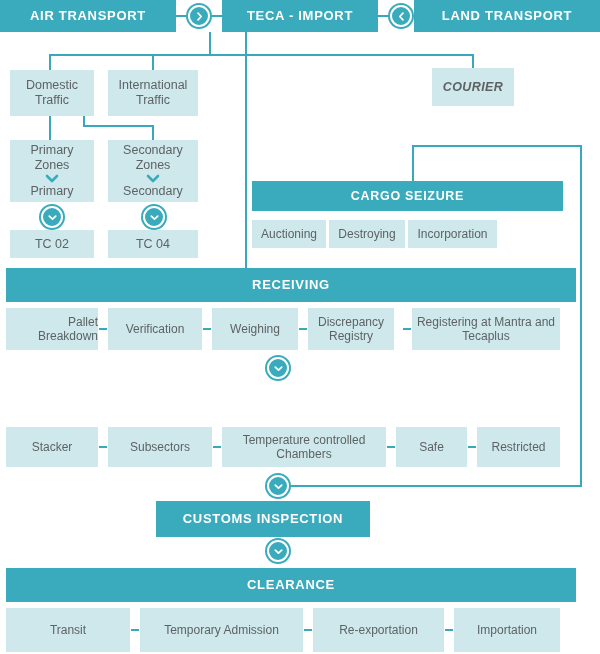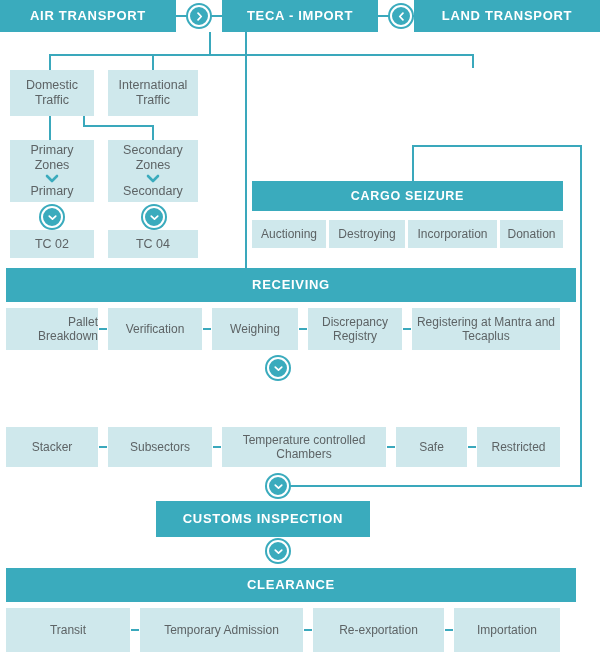--- a/index.html
+++ b/index.html
@@ -92,20 +92,23 @@
   <div class="ln" style="left:152px;top:54px;width:2px;height:16px;"></div>
 
   <div class="ln" style="left:472px;top:54px;width:2px;height:14px;"></div>
 
   <div class="box lite" style="left:10px;top:70px;width:84px;height:46px;">
     <span>Domestic Traffic</span>
   </div>
   <div class="box lite" style="left:108px;top:70px;width:90px;height:46px;">
     <span>International Traffic</span>
   </div>
+  <div class="box lite ital" style="left:432px;top:68px;width:82px;height:38px;">
+    <span>COURIER</span>
+  </div>
 
   <div class="ln" style="left:49px;top:116px;width:2px;height:24px;"></div>
 
   <div class="ln" style="left:83px;top:116px;width:2px;height:10px;"></div>
   <div class="ln" style="left:83px;top:125px;width:70px;height:2px;"></div>
   <div class="ln" style="left:152px;top:125px;width:2px;height:15px;"></div>
 
   <div class="box lite zone" style="left:10px;top:140px;width:84px;height:62px;">
     <span>Primary</span>
     <span>Zones</span>
@@ -155,41 +158,38 @@
   </div>
   <div class="box sub" style="left:252px;top:220px;width:74px;height:28px;">
     <span>Auctioning</span>
   </div>
   <div class="box sub" style="left:329px;top:220px;width:76px;height:28px;">
     <span>Destroying</span>
   </div>
   <div class="box sub" style="left:408px;top:220px;width:89px;height:28px;">
     <span>Incorporation</span>
   </div>
-  <div class="box sub" style="left:500px;top:220px;width:63px;height:28px;">
-    <span>Donation</span>
-  </div>
 
   <div class="box hdr" style="left:6px;top:268px;width:570px;height:34px;">
     <span>RECEIVING</span>
   </div>
 
   <div class="box sub" style="left:6px;top:308px;width:92px;height:42px;text-align:right;">
     <span>Pallet Breakdown</span>
   </div>
   <div class="dash" style="left:99px;top:328px;width:8px;"></div>
   <div class="box sub" style="left:108px;top:308px;width:94px;height:42px;">
     <span>Verification</span>
   </div>
   <div class="dash" style="left:203px;top:328px;width:8px;"></div>
   <div class="box sub" style="left:212px;top:308px;width:86px;height:42px;">
     <span>Weighing</span>
   </div>
   <div class="dash" style="left:299px;top:328px;width:8px;"></div>
-  <div class="box sub" style="left:308px;top:308px;width:94px;height:42px;">
+  <div class="box sub" style="left:308px;top:308px;width:86px;height:42px;">
     <span>Discrepancy Registry</span>
   </div>
   <div class="dash" style="left:403px;top:328px;width:8px;"></div>
   <div class="box sub" style="left:412px;top:308px;width:148px;height:42px;">
     <span>Registering at Mantra and Tecaplus</span>
   </div>
 
   <div class="circ" style="left:267px;top:357px;">
     <svg width="9" height="9" viewBox="0 0 10 10" aria-hidden="true">
       <path d="M1.4 3.4 L5 6.9 L8.6 3.4" fill="none" stroke="#ffffff" stroke-width="1.9" stroke-linecap="round" stroke-linejoin="round"></path>

